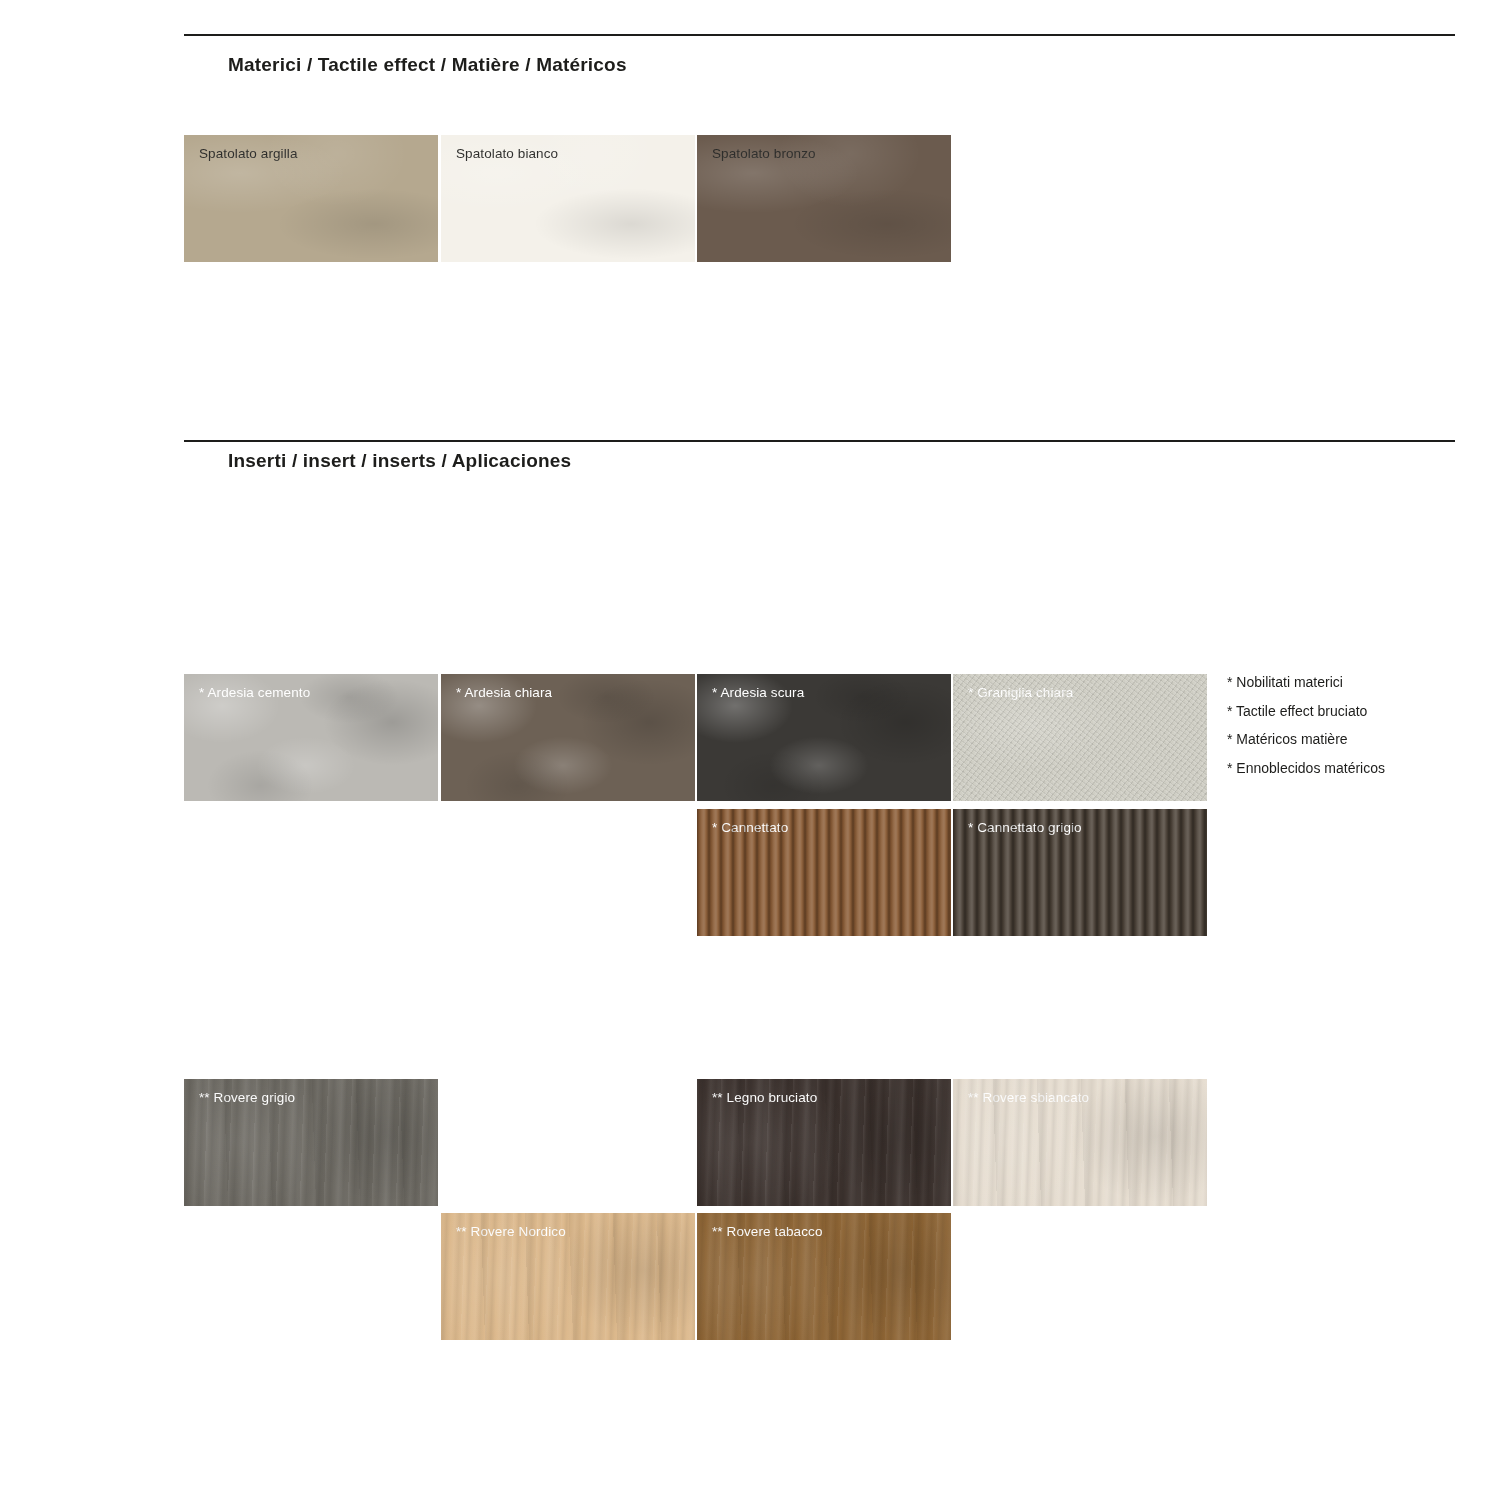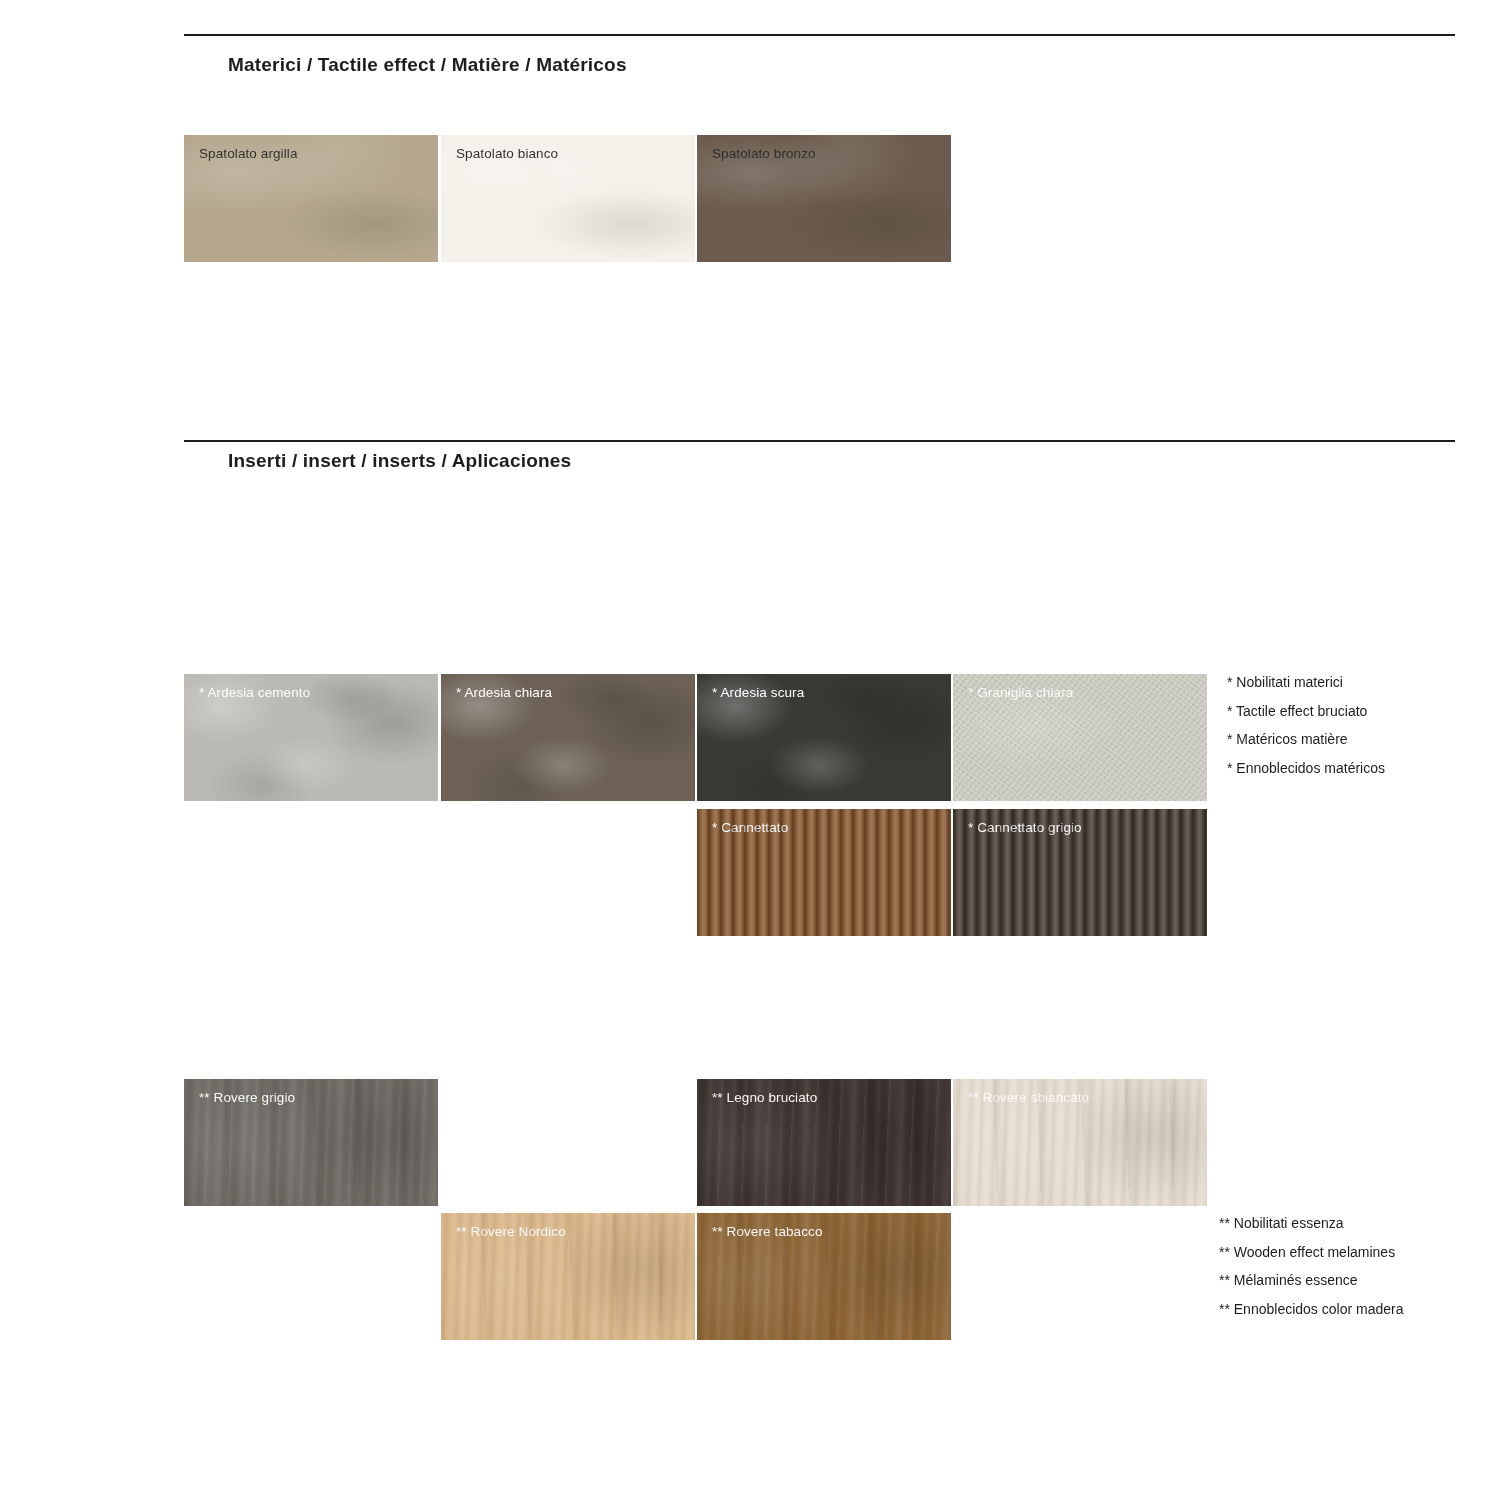--- a/index.html
+++ b/index.html
@@ -210,20 +210,14 @@
   </div>
 
   <div class="swatch tex-wood" style="left:441px; top:1213px; width:254px; height:127px; background:#dcb88b;">
     <span class="label light">** Rovere Nordico</span>
   </div>
 
   <div class="swatch tex-wood" style="left:697px; top:1213px; width:254px; height:127px; background:#8d6434;">
     <span class="label light">** Rovere tabacco</span>
   </div>
 
-  <div class="legend" id="legend-essenza">
-    <div>** Nobilitati essenza</div>
-    <div>** Wooden effect melamines</div>
-    <div>** Mélaminés essence</div>
-    <div>** Ennoblecidos color madera</div>
-  </div>
 
 </div>
 
 </body></html>

